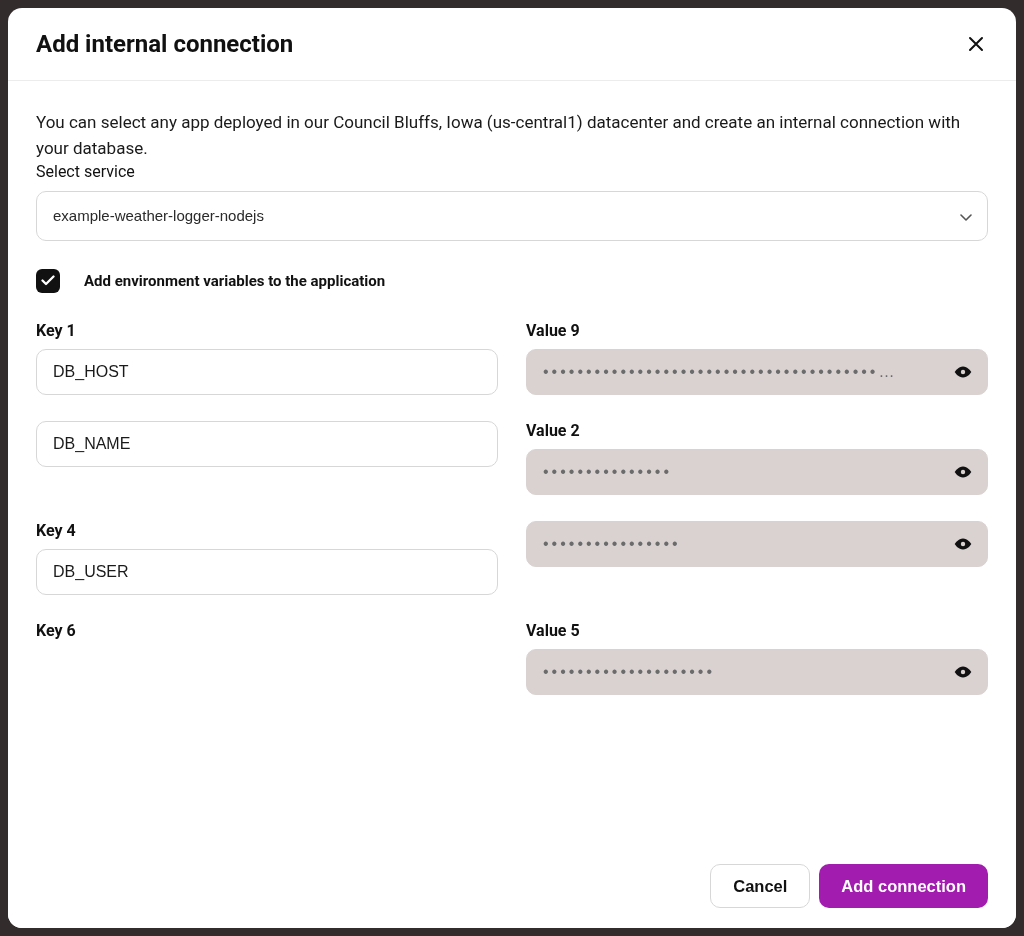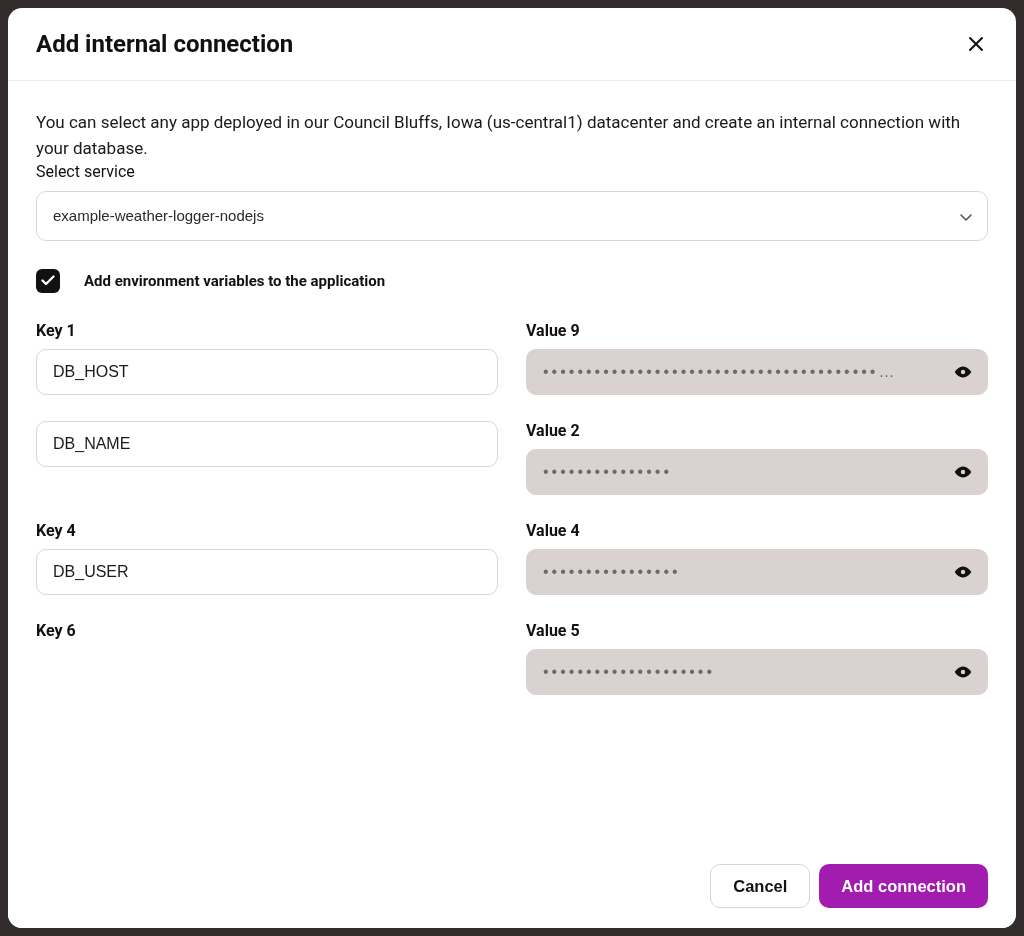--- a/index.html
+++ b/index.html
@@ -284,21 +284,20 @@
           </div>
         </div>
       </div>
 
       <div class="kv-grid kv-row">
         <div class="kv-col">
           <span class="kv-label">Key 4</span>
           <input class="key-input" type="text" value="DB_USER" style="">
         </div>
         <div class="kv-col">
-          <span class="kv-label">Value 4</span>
           <div class="value-wrap">
             <input class="value-input" type="text" readonly="" value="••••••••••••••••" style="">
             <button class="reveal-btn">
               <svg width="18" height="12" viewBox="0 0 18 12" fill="none">
                 <path d="M9 0.5 C4.5 0.5 1.3 5 0.7 6 C1.3 7 4.5 11.5 9 11.5 C13.5 11.5 16.7 7 17.3 6 C16.7 5 13.5 0.5 9 0.5 Z" fill="#111"></path>
                 <circle cx="9" cy="6" r="2.2" fill="#d9d2d0"></circle>
               </svg>
             </button>
           </div>
         </div>

